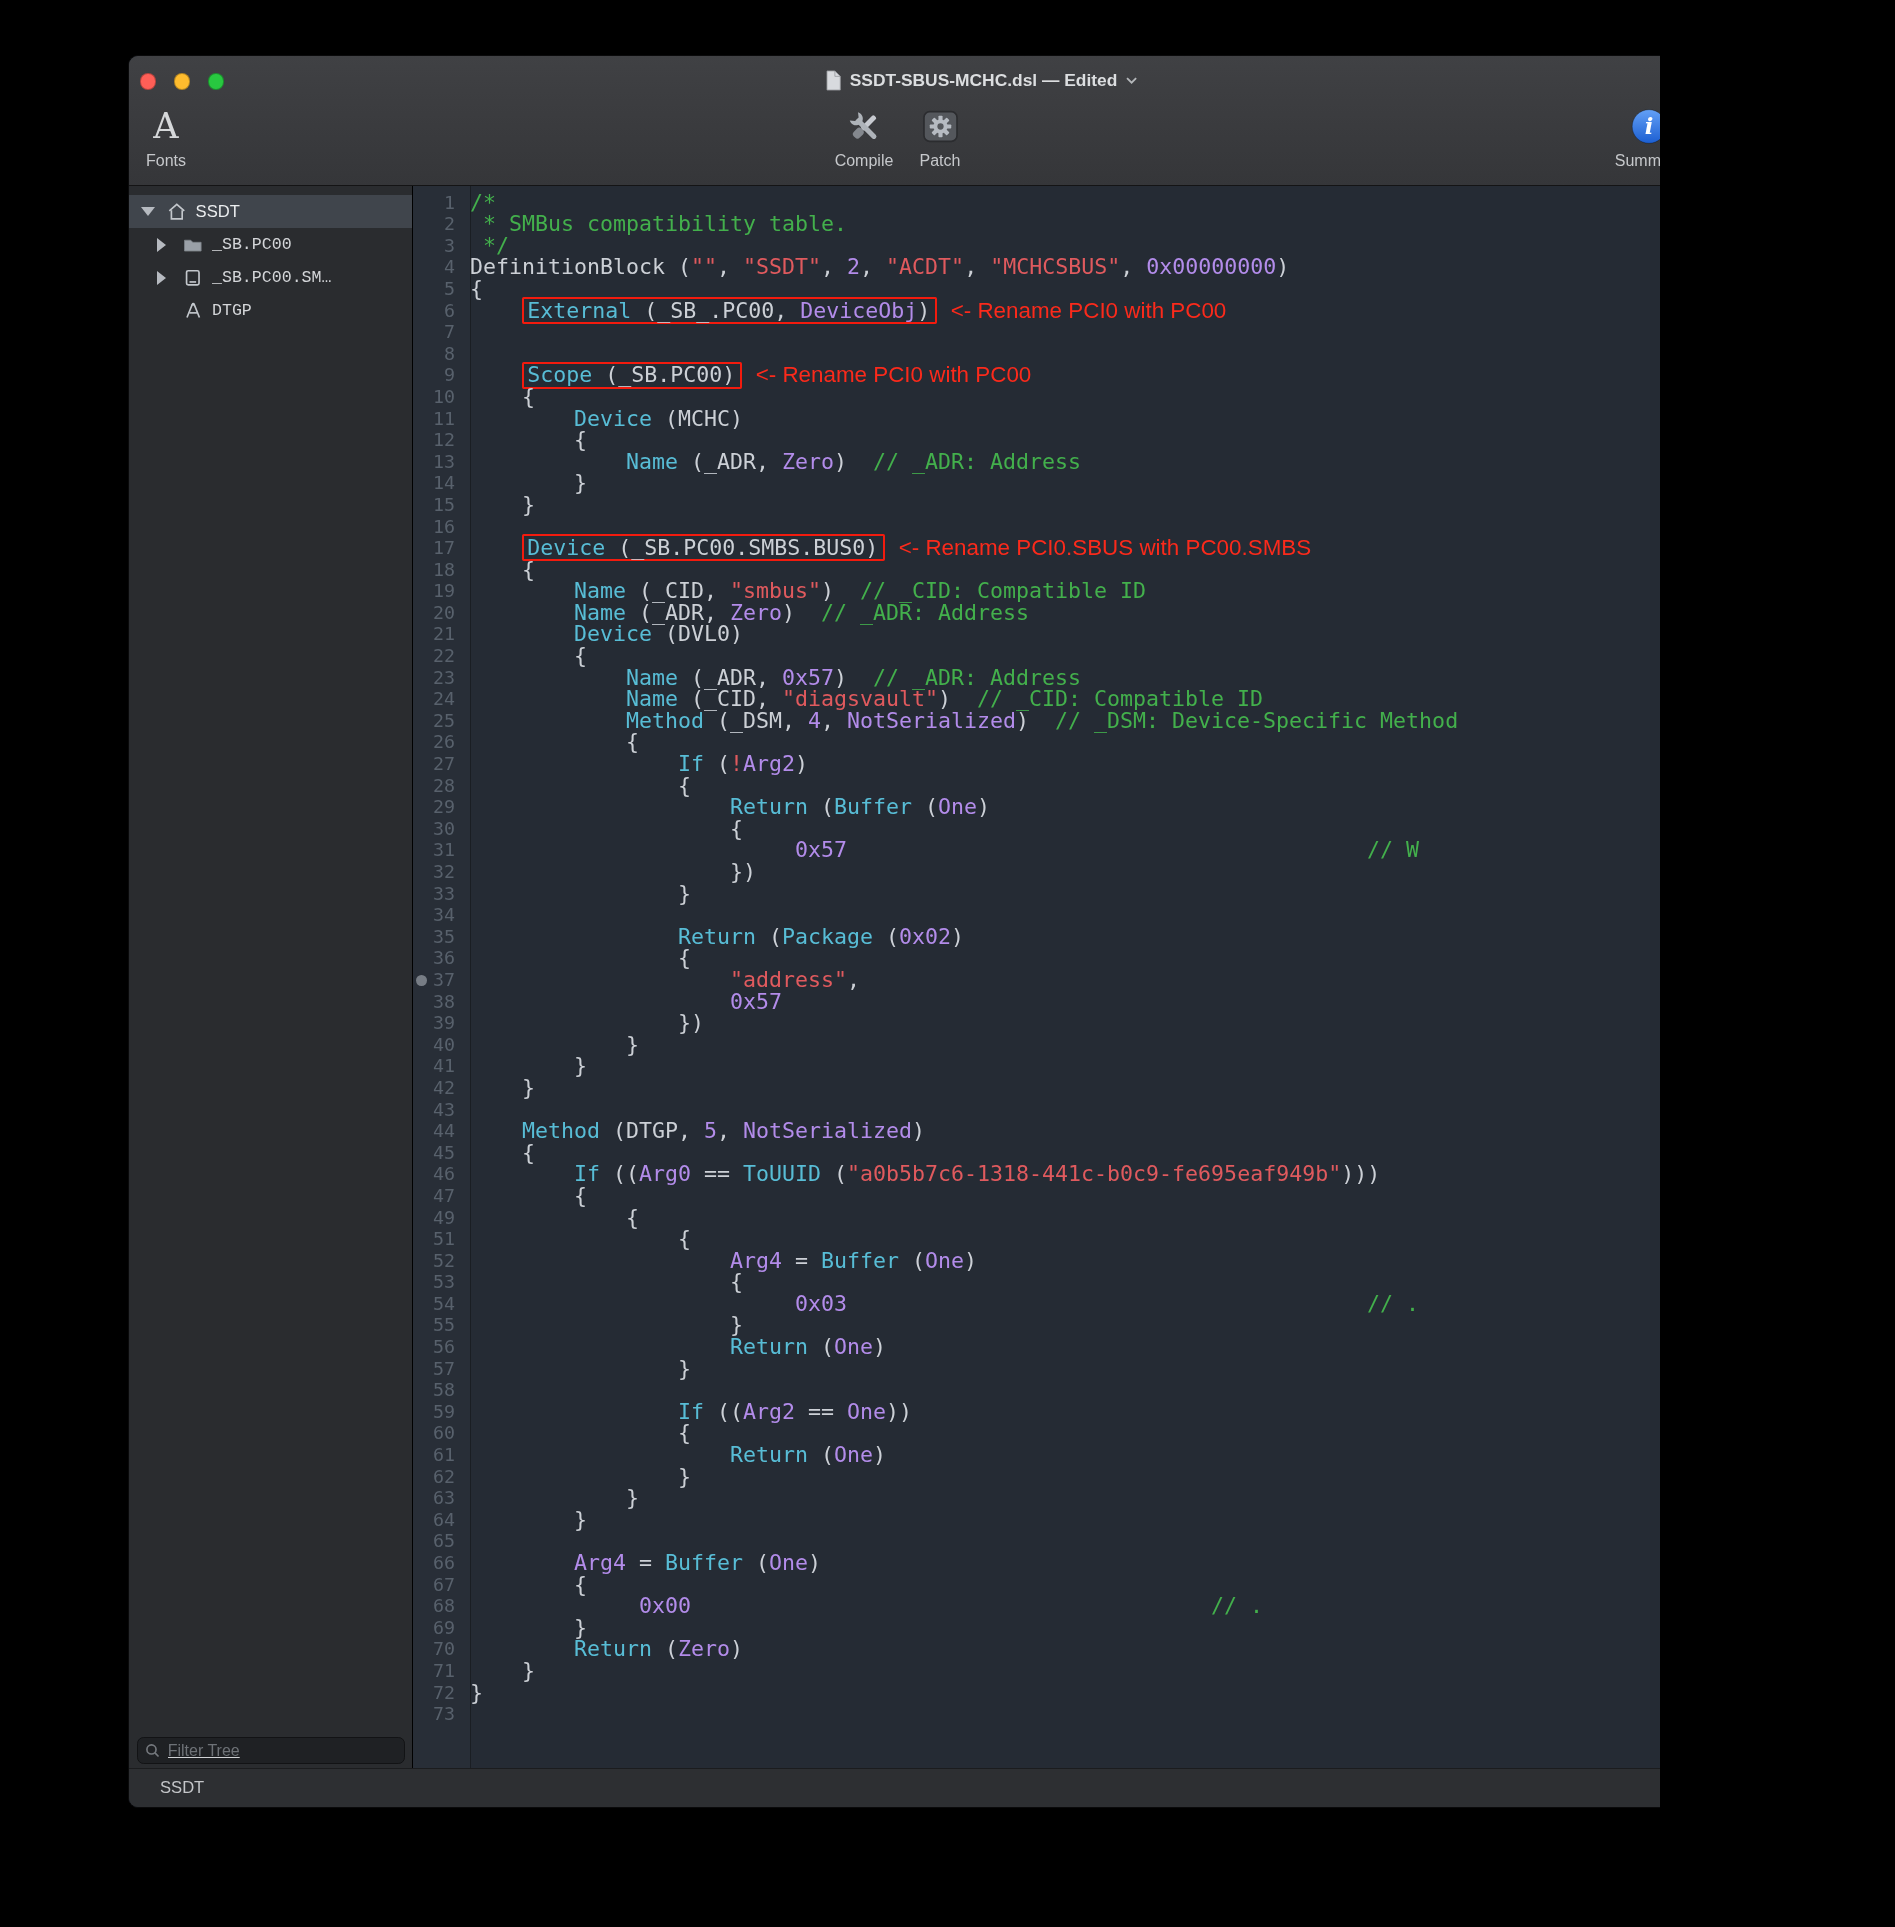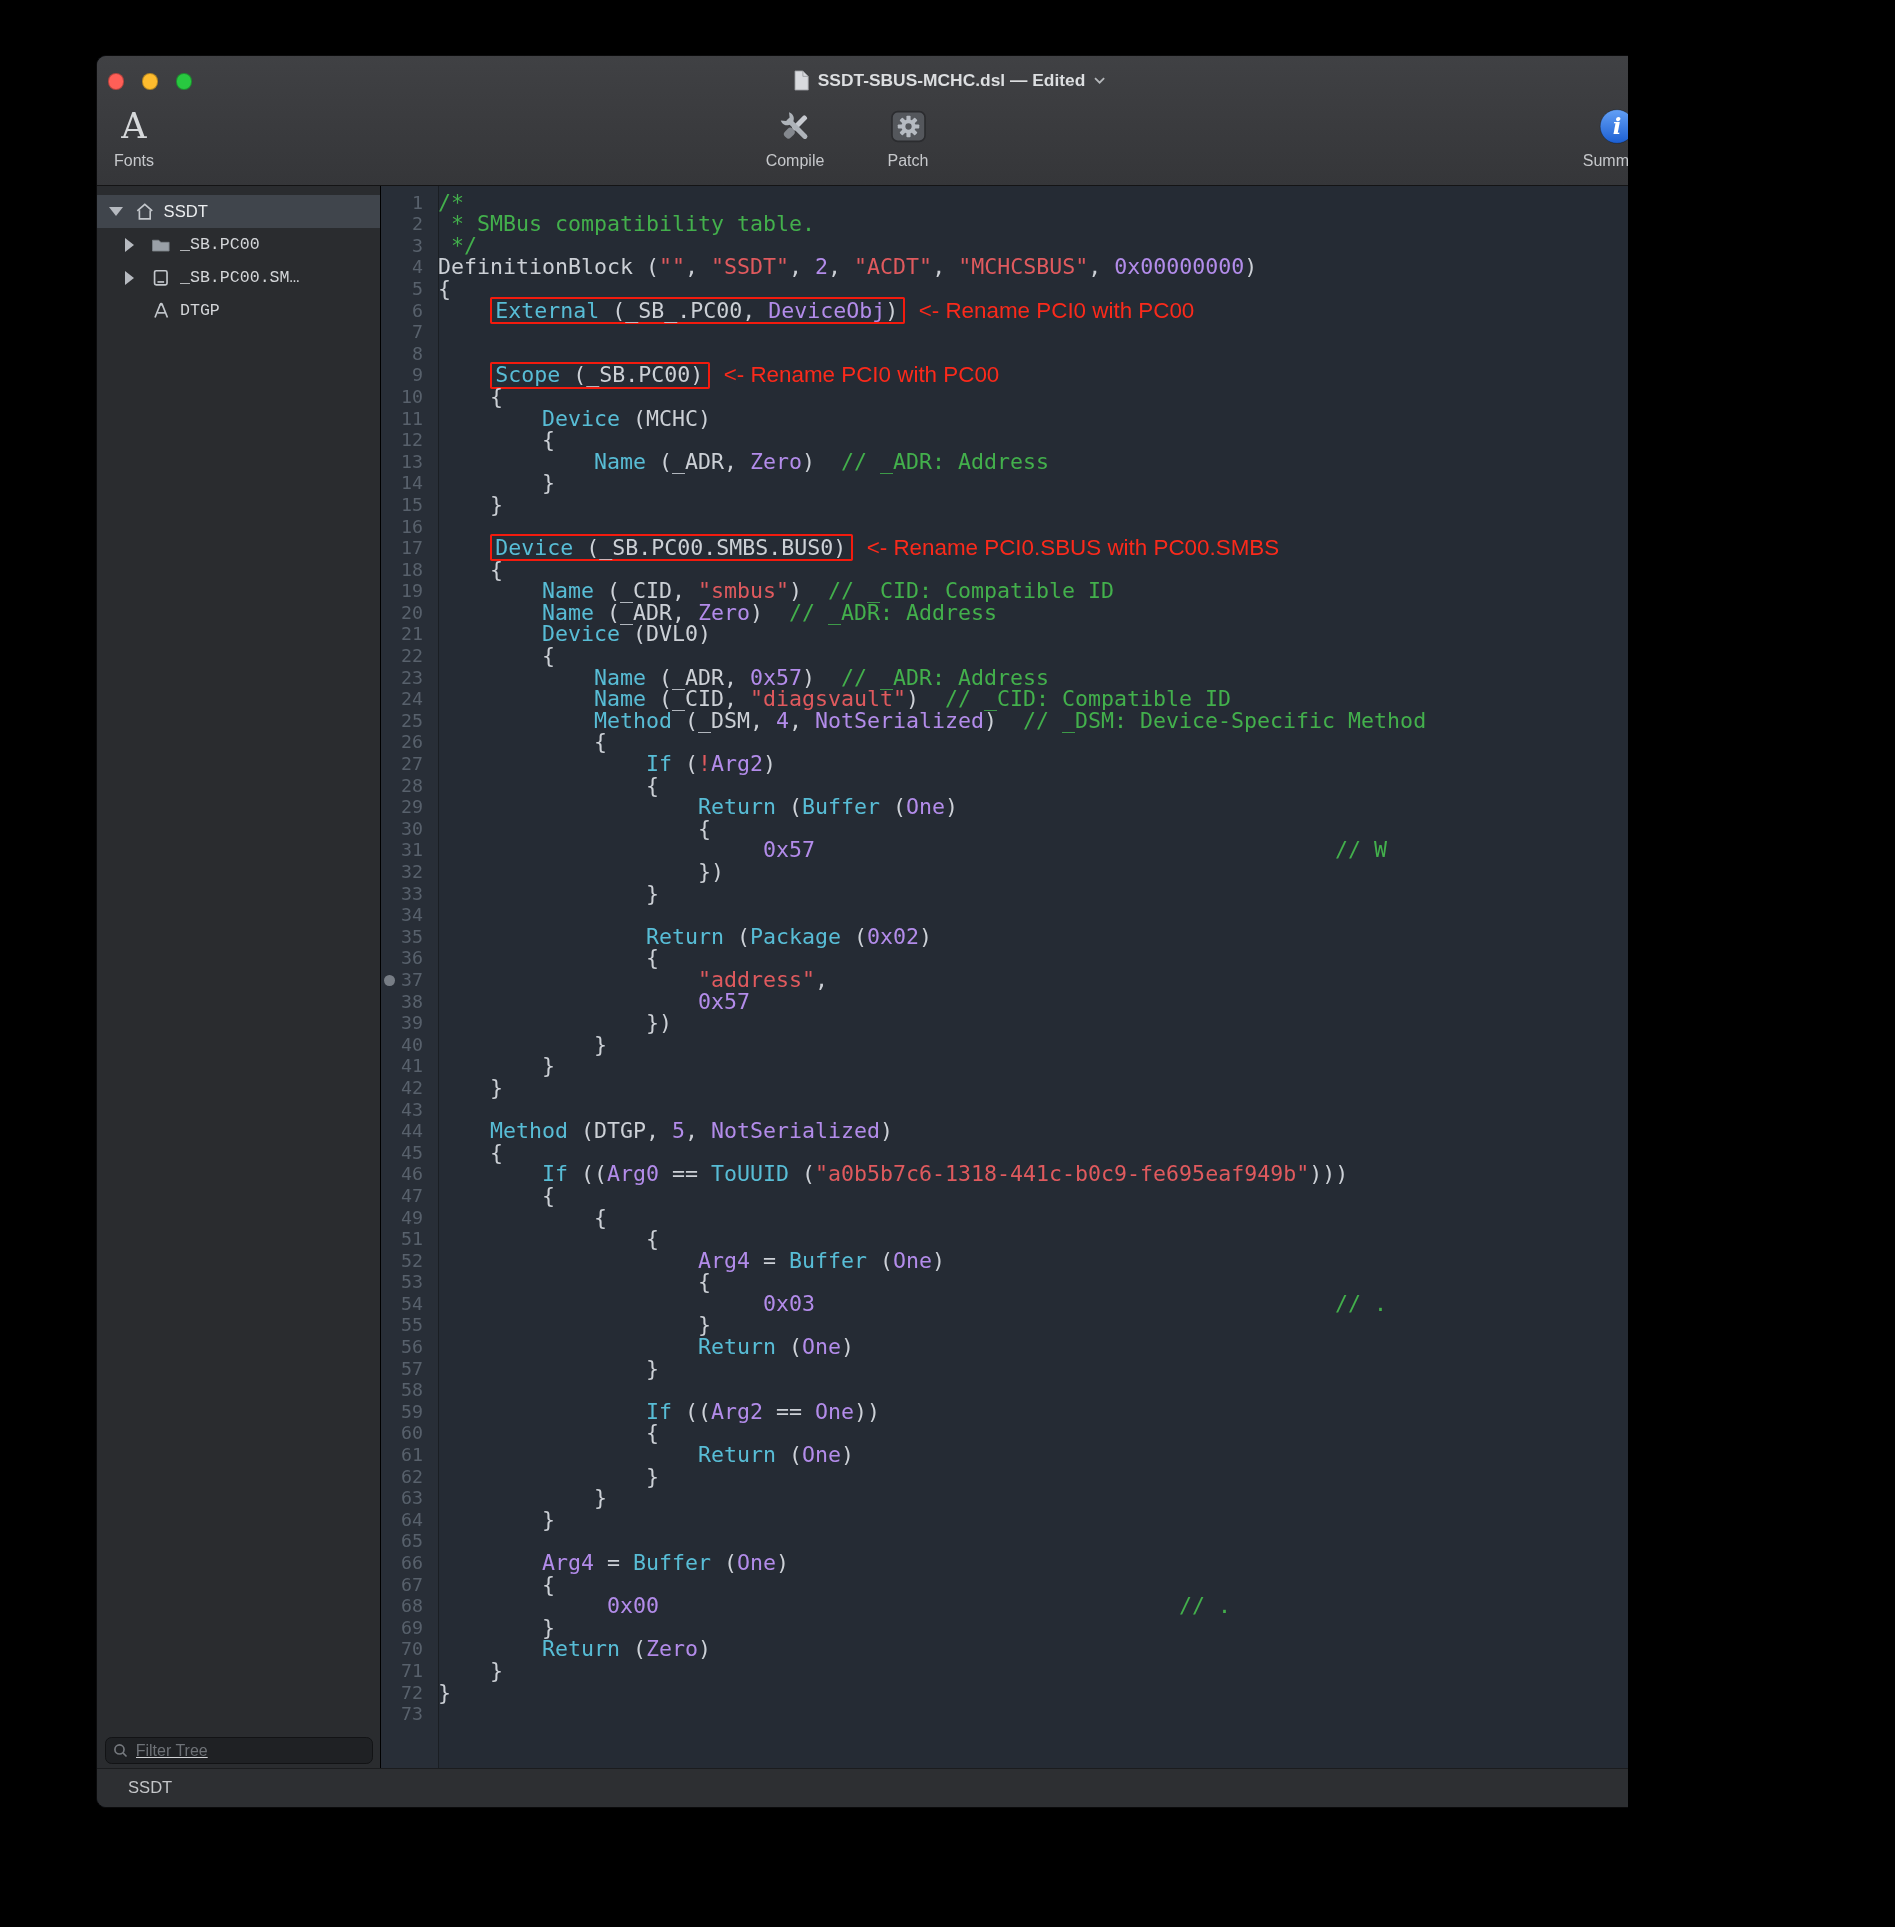--- a/index.html
+++ b/index.html
@@ -1,33 +1,33 @@
 <!DOCTYPE html>
 <html style="font-size:13.3px"><head>
 <meta charset="utf-8">
 <style>
   html,body{margin:0;padding:0;background:#000;}
   .stage{position:relative;width:1628px;height:1927px;background:#000;overflow:hidden;
-         font-family:"Liberation Sans",sans-serif;}
+         font-family:"Liberation Sans",sans-serif;margin-left:32px;}
   .window{position:absolute;left:96px;top:55px;width:1705px;height:1751px;background:#252b34;
           border-radius:10px;overflow:hidden;box-shadow:0 28px 75px rgba(0,0,0,.75);border:0.8px solid #0a0a0b;}
 
   
   .header{position:absolute;top:0;left:0;right:0;height:129px;
           background:linear-gradient(#404144,#353639);border-bottom:0.8px solid #141415;z-index:5;}
   .traffic{position:absolute;top:17.4px;left:10.8px;display:flex;gap:17.4px;}
   .light{width:16.6px;height:16.6px;border-radius:50%;border:0.8px solid rgba(0,0,0,.28);box-sizing:border-box;}
   .light.red{background:#ff5f57}.light.yellow{background:#febc2e}.light.green{background:#28c840}
   .title-group{position:absolute;top:14px;left:50%;transform:translateX(-50%);display:flex;align-items:center;gap:8.3px;}
   .title-text{font-size:17.4px;font-weight:600;color:#dcdee0;white-space:nowrap;}
   .tb-btn{position:absolute;top:47px;transform:translateX(-50%);display:flex;flex-direction:column;align-items:center;width:125px;cursor:default;}
   .tb-icon{height:47px;display:flex;align-items:center;justify-content:center;}
   .tb-label{font-size:16px;color:#c6c8cb;margin-top:1.7px;white-space:nowrap;}
   .fonts-glyph{font-family:"DejaVu Serif",serif;font-size:35px;color:#d6d8da;line-height:1;}
-  .btn-fonts{left:37px}.btn-compile{left:698px}.btn-patch{left:811px}
+  .btn-fonts{left:37px}.btn-compile{left:735px}.btn-patch{left:811px}
   .btn-summary{left:1520px}.btn-log{left:1601px}.btn-print{left:1667px}
 
   
   .sidebar{position:absolute;left:0;top:129px;width:283px;bottom:38px;background:#2a2c2f;border-right:0.8px solid #000;z-index:3;}
   .tree{padding-top:10px;}
   .tree-row{height:33px;display:flex;align-items:center;font-size:16.6px;color:#d4d6d9;padding-left:11.6px;white-space:nowrap;}
   .tree-row.child{padding-left:28px;font-family:Liberation Mono, monospace;}
   .tree-row.selected{background:#40454c;color:#eceef0;}
   .expander{width:25px;display:flex;align-items:center;}
   .tri-down{width:0;height:0;border-left:7.5px solid transparent;border-right:7.5px solid transparent;border-top:9.1px solid #b6bac0;}

